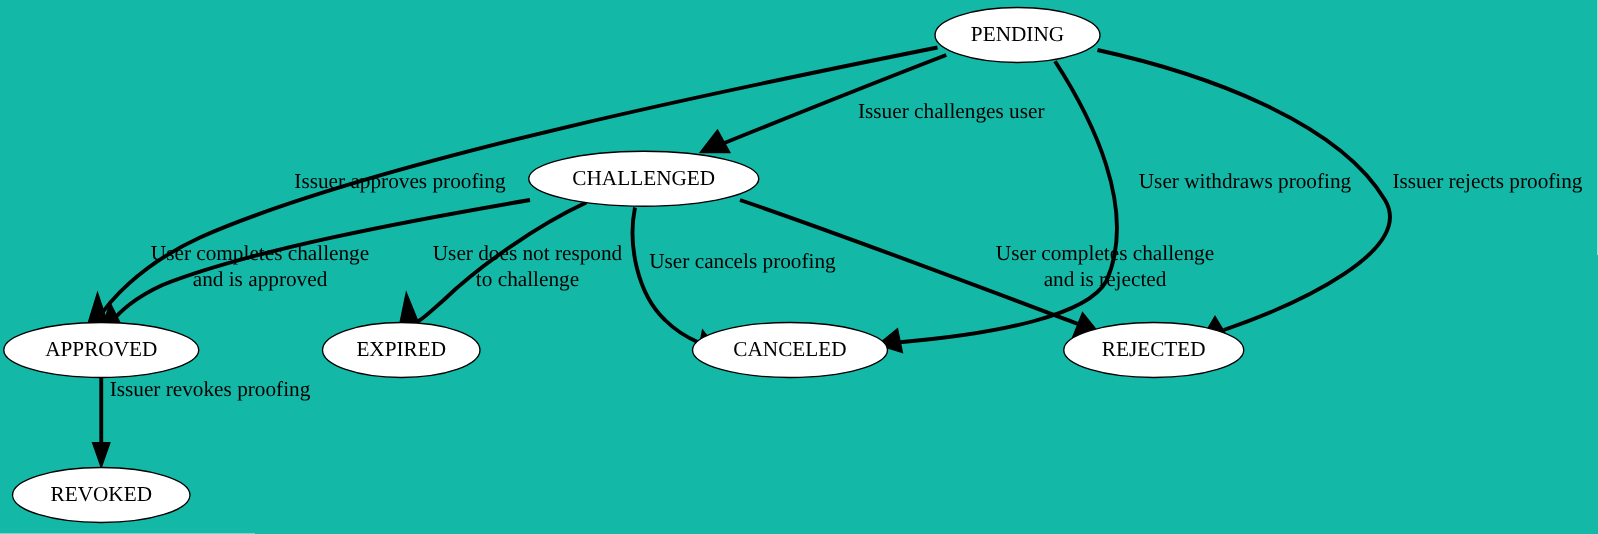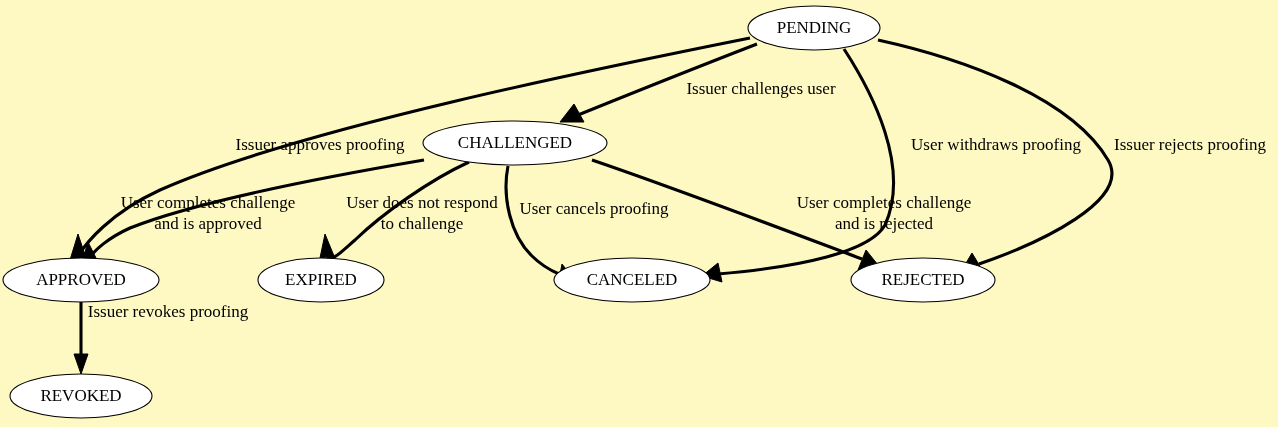--- a/index.html
+++ b/index.html
@@ -4,21 +4,21 @@
 <style>
   html, body {
     margin: 0;
     padding: 0;
     background: #ffffff;
   }
   #canvas {
     position: relative;
     width: 1278px;
     height: 427px;
-    background: #fef9c3;
+    background: #14b8a6;
     overflow: hidden;
     font-family: "Liberation Serif", "DejaVu Serif", serif;
   }
   svg#graph {
     display: block;
     width: 1278px;
     height: 427px;
   }
   .node-ellipse {
     fill: #ffffff;

